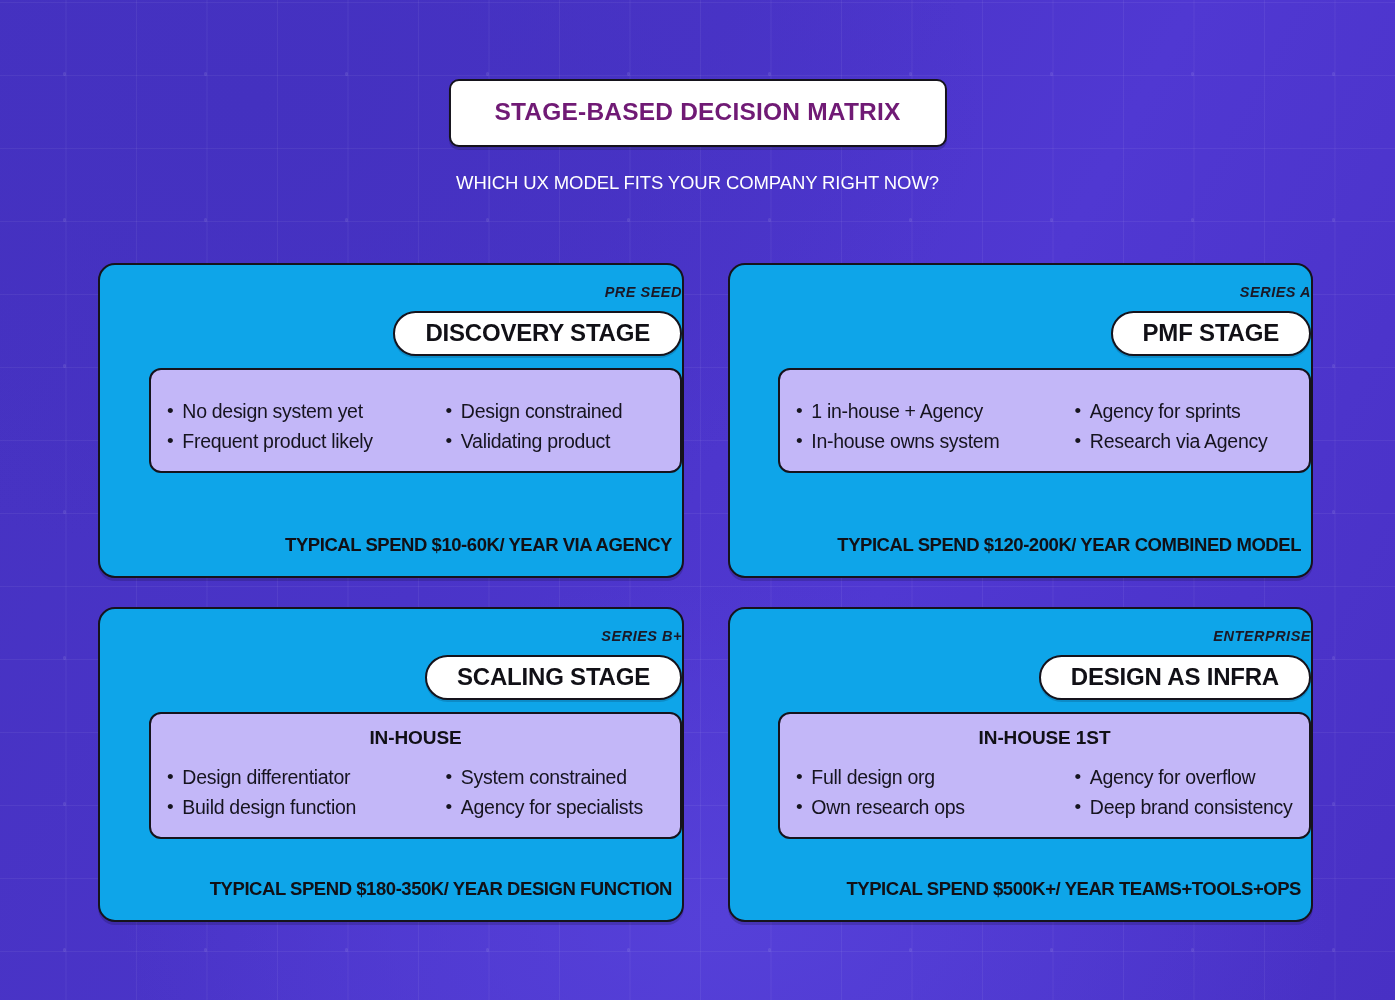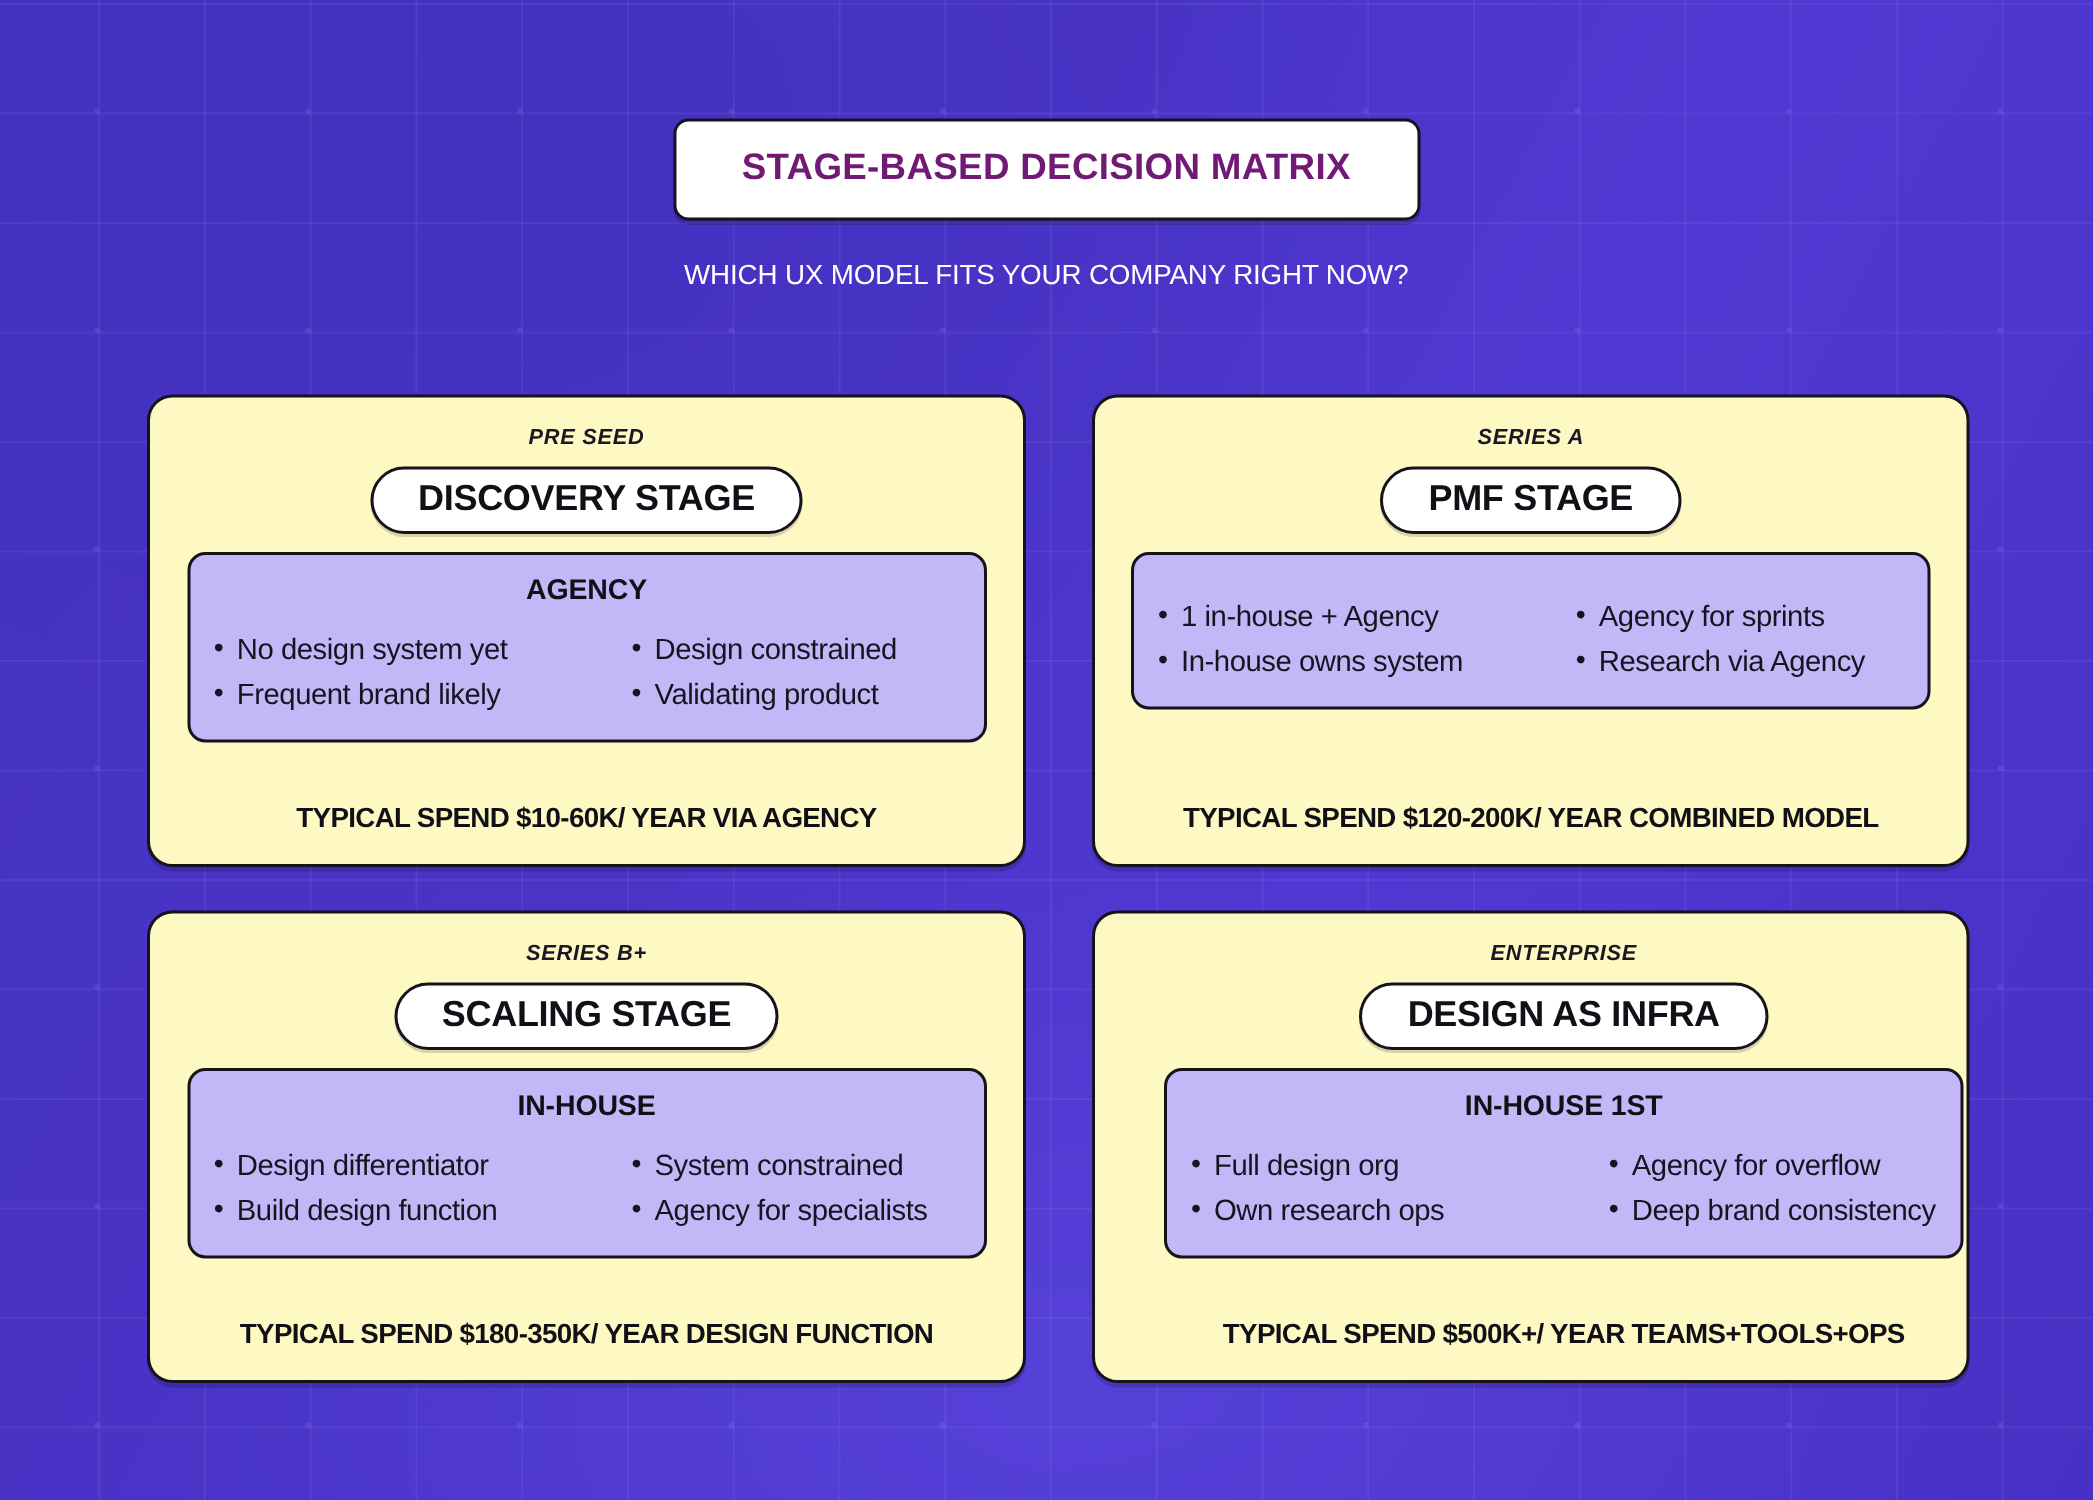--- a/index.html
+++ b/index.html
@@ -60,25 +60,25 @@
   #subtitle {
     position:absolute; top:172px; left:0; width:100%;
     text-align:center;
     color:#ffffff;
     font-size:18.5px; font-weight:400; letter-spacing:-.1px;
   }
 
   
   .card {
     position:absolute;
-    background:#fef9c3;
+    background:#0ea5e9;
     border:2px solid #15131c;
     border-radius:17px;
     box-shadow:0 3px 0 rgba(10,8,25,.18);
-    display:flex; flex-direction:column; align-items:center;
+    display:flex; flex-direction:column; align-items:flex-end;
   }
   #card-0 { left:98px;  top:263px; width:586px; height:315px; }
   #card-1 { left:728px; top:263px; width:585px; height:315px; }
   #card-2 { left:98px;  top:607px; width:586px; height:315px; }
   #card-3 { left:728px; top:607px; width:585px; height:315px;padding-left:44px; }
 
   .eyebrow {
     margin-top:19px;
     font-size:14.5px; font-weight:700; font-style:italic;
     letter-spacing:.5px; color:#1b1826;
@@ -150,33 +150,32 @@
     </div>
     <div id="subtitle">WHICH UX MODEL FITS YOUR COMPANY RIGHT NOW?</div>
   </div>
 
   <div class="card" id="card-0">
     <div class="eyebrow">PRE SEED</div>
     <div class="stage-pill">
       <div class="t">DISCOVERY STAGE</div>
     </div>
     <div class="panel">
-      <div class="panel-title">AGENCY</div>
       <div class="bullets">
         <div class="bullet">
             <span class="dot">•</span>
             <span>No design system yet</span>
           </div>
         <div class="bullet col-r">
             <span class="dot">•</span>
             <span>Design constrained</span>
           </div>
         <div class="bullet">
             <span class="dot">•</span>
-            <span>Frequent brand likely</span>
+            <span>Frequent product likely</span>
           </div>
         <div class="bullet col-r">
             <span class="dot">•</span>
             <span>Validating product</span>
           </div>
       </div>
     </div>
     <div class="spend">TYPICAL SPEND $10-60K/ YEAR VIA AGENCY</div>
   </div>
 

